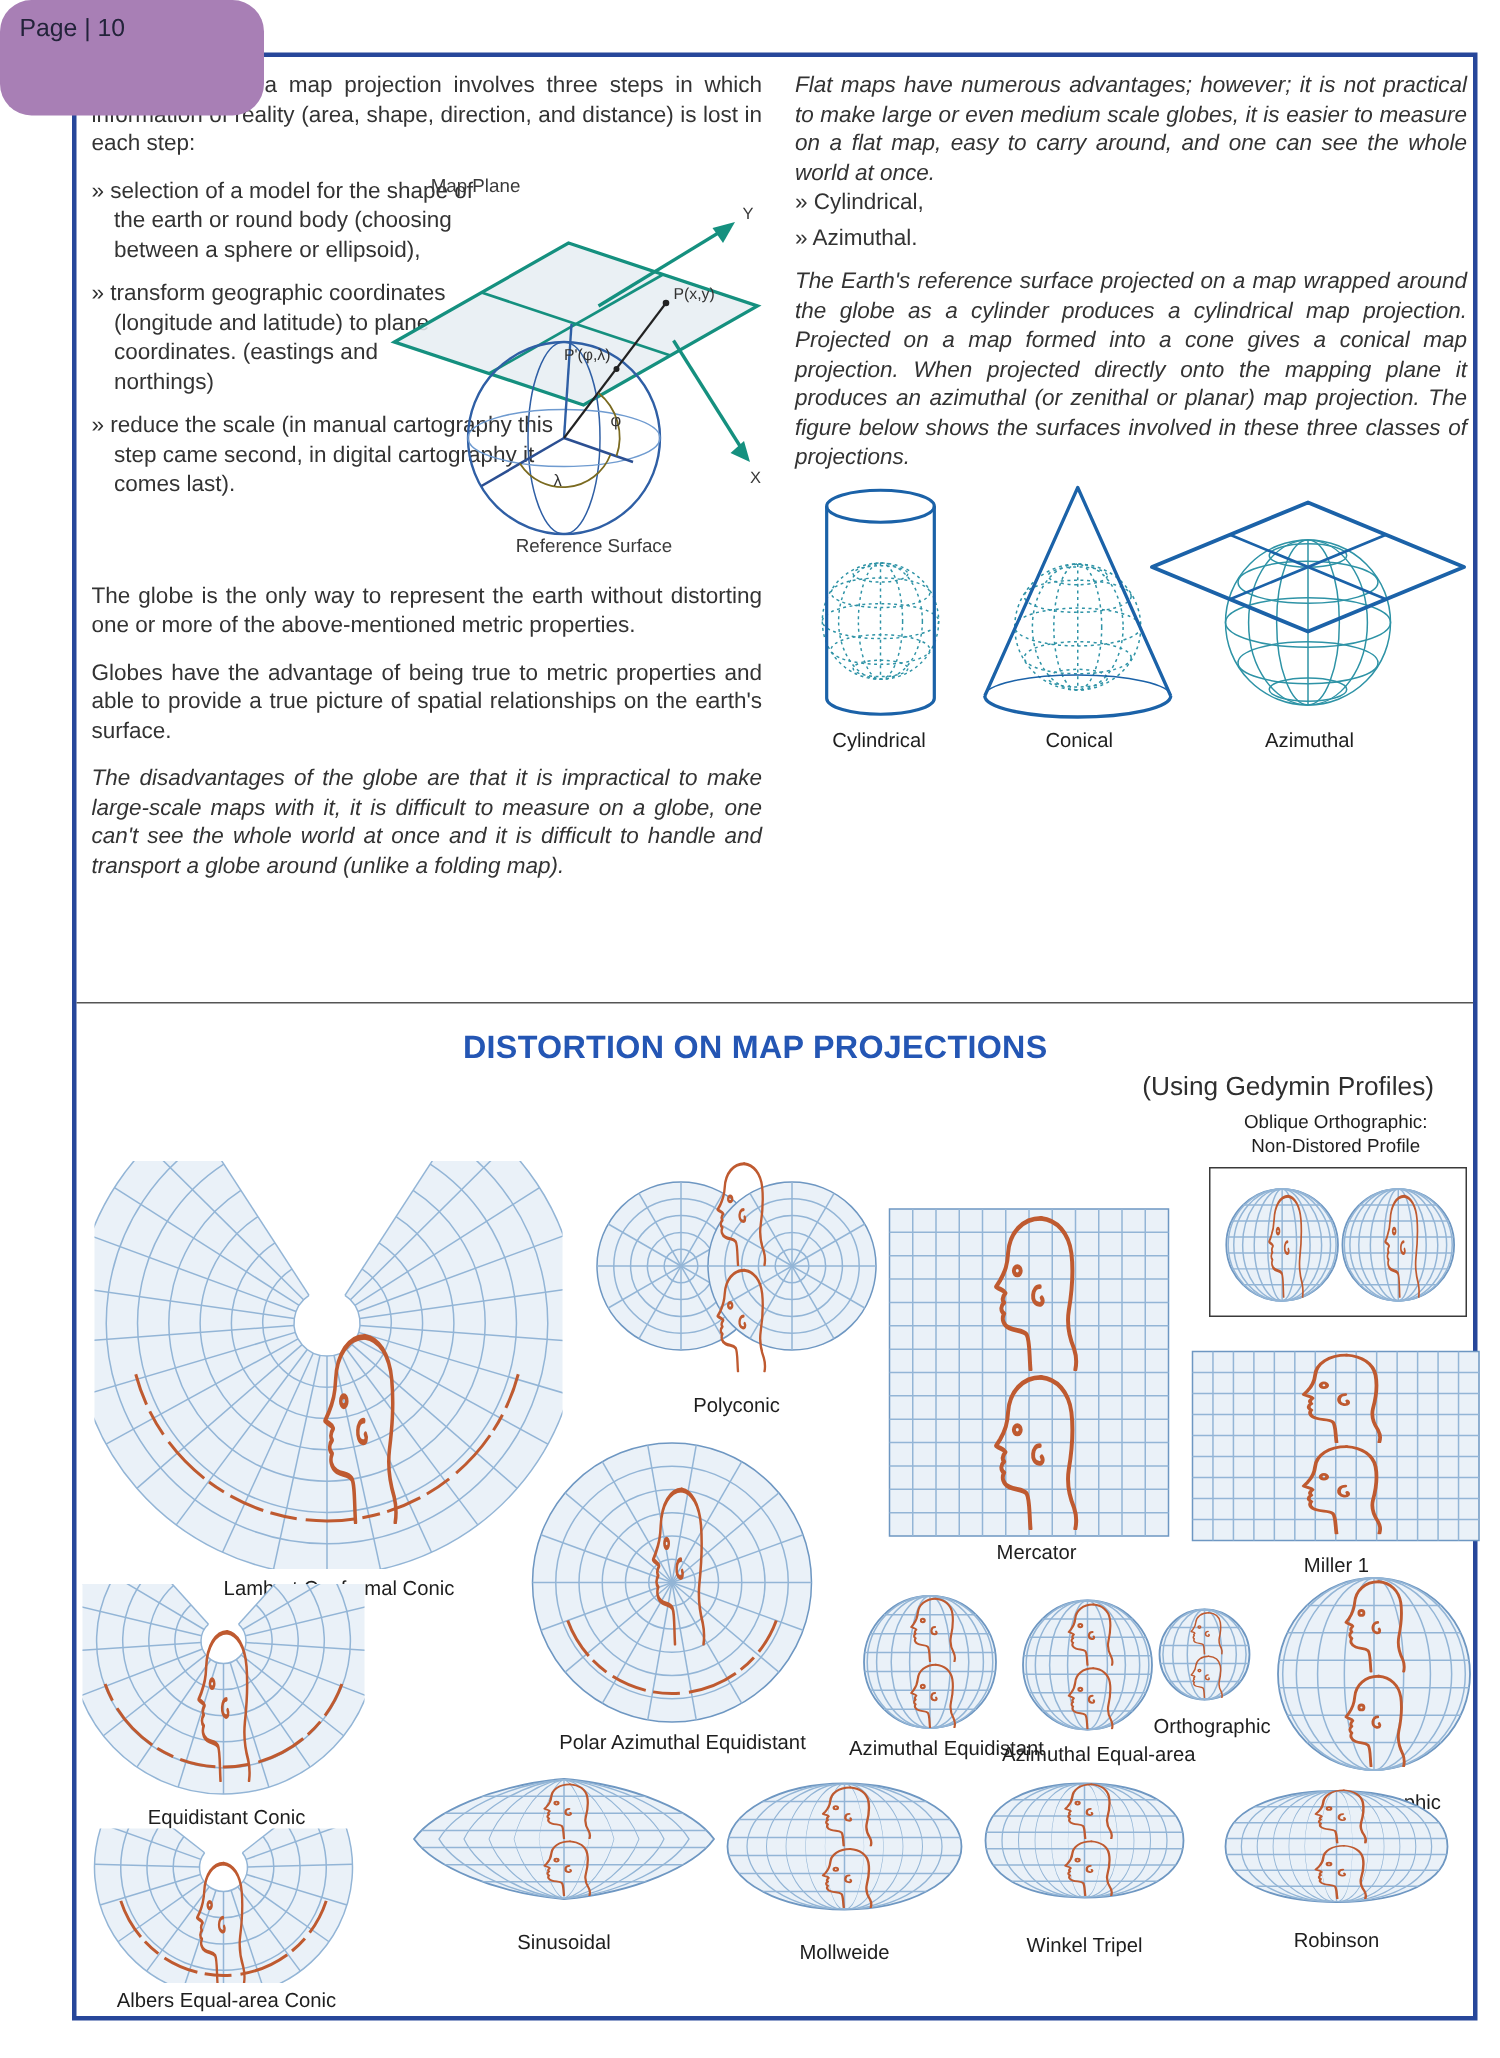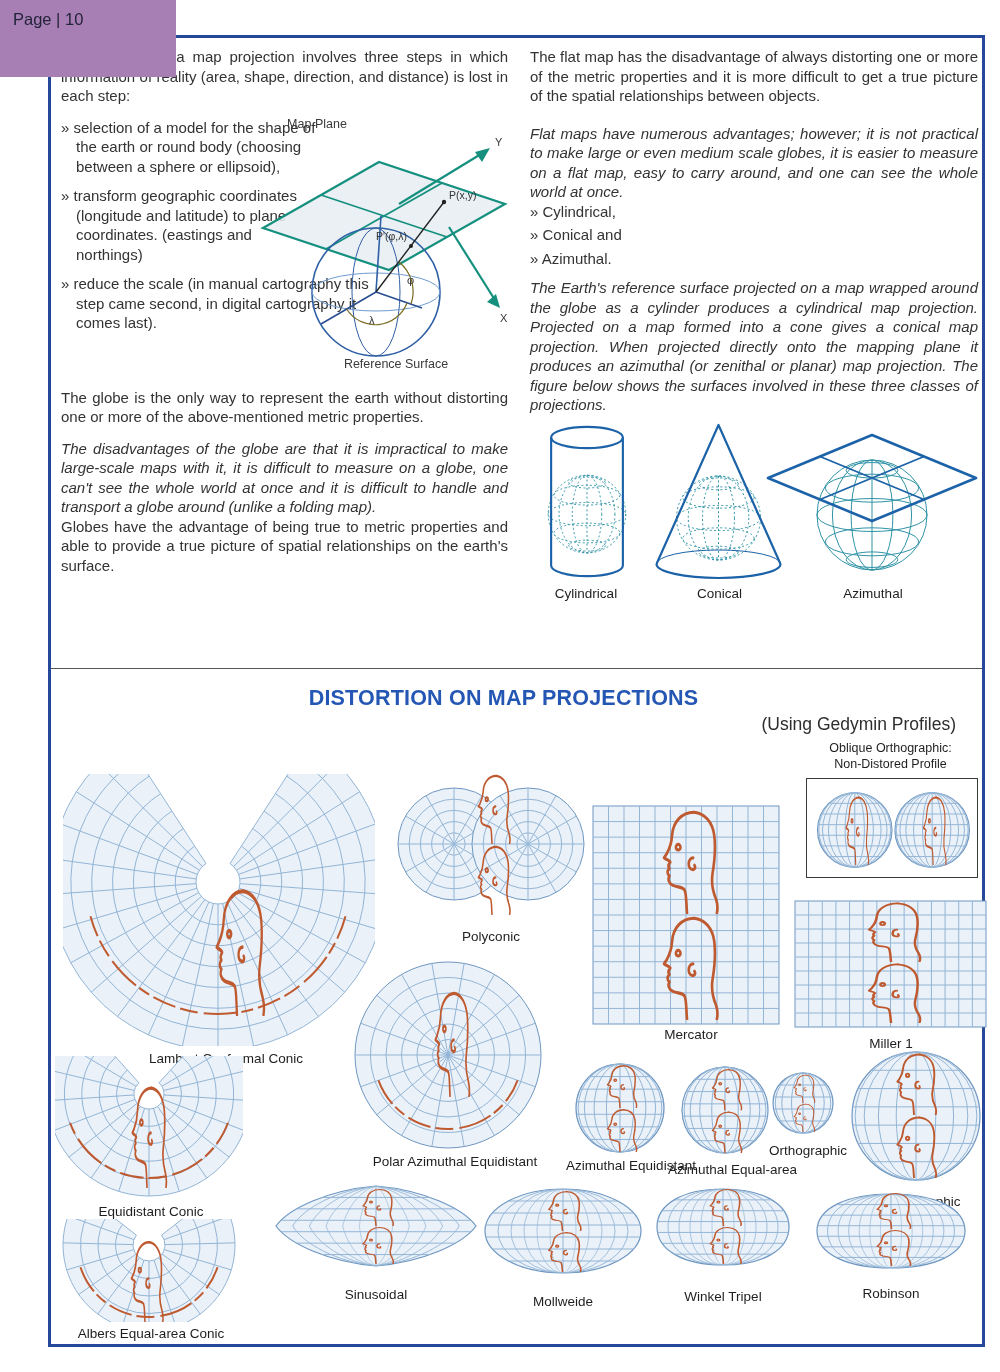--- a/index.html
+++ b/index.html
@@ -1,19 +1,19 @@
 <!DOCTYPE html>
 <html><head>
 <meta charset="utf-8">
 <style>
   html,body{margin:0;padding:0;}
   body{width:1000px;height:1372px;position:relative;background:#fff;
        font-family:"Liberation Sans",sans-serif;color:#333;}
   .purple{position:absolute;left:0;top:0;width:176px;height:77px;background:#a87fb5;
-          z-index:5;font-size:16.5px;color:#23233a;padding:10px 0 12px 13px;box-sizing:border-box;}
+          z-index:5;font-size:16.5px;color:#23233a;padding:10px 0 12px 13px;box-sizing:border-box;border-radius:21px;}
   .box{position:absolute;left:48px;top:35px;width:937px;height:1312px;
        border:3px solid #27479a;box-sizing:border-box;}
   .upper{position:absolute;left:0;top:0;right:0;height:630px;font-size:15px;line-height:1.3;}
   .col-left{position:absolute;left:10px;top:9px;width:447px;}
   .col-right{position:absolute;left:479px;top:9px;width:448px;}
   .para{text-align:justify;margin:0 0 12px;}
   .mb18{margin-bottom:18px;} .mb0{margin-bottom:0;font-style:italic;} .mb6{margin-bottom:6px;}
   .b{display:block;padding-left:15px;text-indent:-15px;margin-bottom:10px;}
   .b1,.b2{width:242px;} .b3{width:318px;margin-bottom:0;}
   .rb{margin-bottom:4px;}
@@ -105,30 +105,28 @@
 
           <path d="M152 192 A38 38 0 0 0 140 150" fill="none" stroke="#7a6a20" stroke-width="1.2"></path>
           <text x="148" y="172" font-size="11" fill="#333">φ</text>
           <path d="M87.6 197 A34 34 0 0 0 148 191" fill="none" stroke="#7a6a20" stroke-width="1.2"></path>
           <text x="110" y="212" font-size="11" fill="#333">λ</text>
           <text x="137" y="256" font-size="12.5" fill="#3a3a3a" text-anchor="middle">Reference Surface</text>
         </svg>
       </div>
 
       <p class="para">The globe is the only way to represent the earth without distorting one or more of the above-mentioned metric properties.</p>
+      <p class="para">Globes have the advantage of being true to metric properties and able to provide a true picture of spatial relationships on the earth's surface.</p>
       <p class="para mb0">The disadvantages of the globe are that it is impractical to make large-scale maps with it, it is difficult to measure on a globe, one can't see the whole world at once and it is difficult to handle and transport a globe around (unlike a folding map).</p>
-      <p class="para">Globes have the advantage of being true to metric properties and able to provide a true picture of spatial relationships on the earth's surface.</p>
     </div>
 
     <div class="col-right">
-      <p class="para mb18">The flat map has the disadvantage of always distorting one or more of the metric properties and it is more difficult to get a true picture of the spatial relationships between objects.</p>
       <p class="para mb0">Flat maps have numerous advantages; however; it is not practical to make large or even medium scale globes, it is easier to measure on a flat map, easy to carry around, and one can see the whole world at once.</p>
       <div class="rbullets">
         <span class="b rb">» Cylindrical,</span>
-        <span class="b rb">» Conical and</span>
         <span class="b rb">» Azimuthal.</span>
       </div>
       <p class="para mb0">The Earth's reference surface projected on a map wrapped around the globe as a cylinder produces a cylindrical map projection. Projected on a map formed into a cone gives a conical map projection. When projected directly onto the mapping plane it produces an azimuthal (or zenithal or planar) map projection. The figure below shows the surfaces involved in these three classes of projections.</p>
 
       <div class="figrow">
         <svg style="left:8px;top:2px" width="98" height="160" viewBox="0 0 100 165">
             <circle cx="50" cy="96" r="40" fill="none" stroke="#2e93a6" stroke-width="1" stroke-dasharray="2 2.4"></circle>
             <line x1="50" y1="56" x2="50" y2="136" fill="none" stroke="#2e93a6" stroke-width="1" stroke-dasharray="2 2.4"></line>
             <ellipse cx="50" cy="96" rx="15.2" ry="40" fill="none" stroke="#2e93a6" stroke-width="1" stroke-dasharray="2 2.4"></ellipse>
             <ellipse cx="50" cy="96" rx="28.799999999999997" ry="40" fill="none" stroke="#2e93a6" stroke-width="1" stroke-dasharray="2 2.4"></ellipse>

